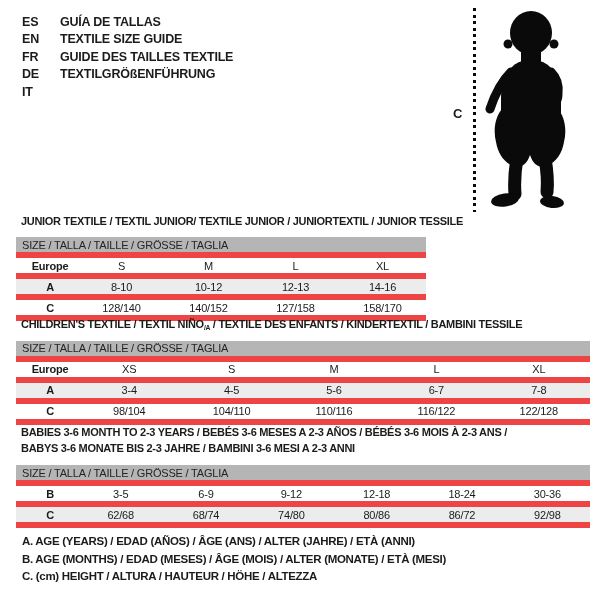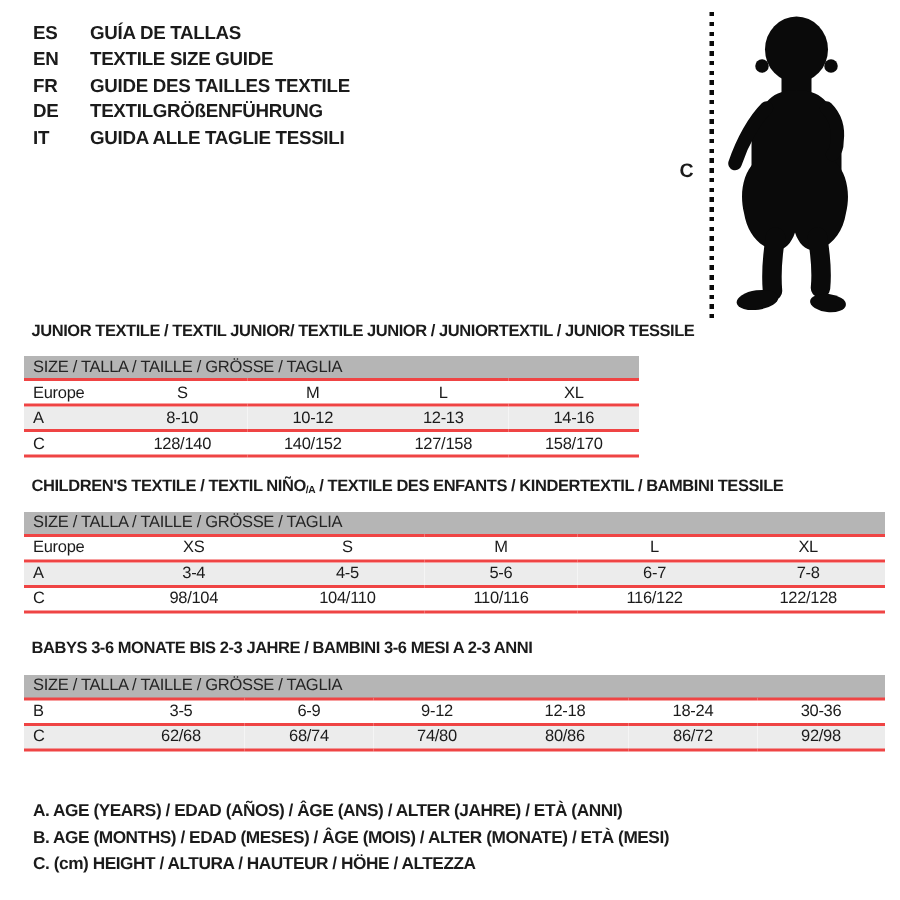--- a/index.html
+++ b/index.html
@@ -23,28 +23,28 @@
   .baby-svg .strokepart{stroke:var(--silhouette,#0a0a0a);fill:none;stroke-linecap:round;}
   
   .tbl{position:absolute;}
   .tbl-title{
     margin:0 12px 10px 5px;font-size:11px;font-weight:700;letter-spacing:-0.3px;white-space:nowrap;
   }
   .tbl-title .title-line{display:block;line-height:15.5px;}
   .title-sub{font-size:0.62em;vertical-align:-0.25em;}
   table.size-table{width:100%;border-collapse:collapse;table-layout:fixed;}
   table.size-table th, table.size-table td{
-    height:15px;border-bottom:2px solid #ef4444;font-size:11px;font-weight:400;
+    height:15px;border-bottom:6px solid #ef4444;font-size:11px;font-weight:400;
     padding:0;vertical-align:middle;overflow:hidden;white-space:nowrap;
   }
   tr.band th{
     background:var(--band-gray,#b5b5b5);text-align:left;padding-left:6px;color:#242424;
   }
   tbody td{text-align:center;}
-  tbody td.lbl{text-align:left;padding-left:6px;}
+  tbody td.lbl{text-align:center;padding-left:6px;font-weight:bold;}
   tbody tr:nth-child(even){background:var(--row-light-gray,#ececec);}
   .t1{left:16px;top:215px;width:410px;}
   .t2{left:16px;top:318px;width:574px;}
   .t3{left:16px;top:425px;width:574px;}
   .t3 .tbl-title{margin-bottom:9px;}
   
   .footnotes{position:absolute;left:22px;top:533px;}
   .footnotes div{font-size:11.5px;font-weight:700;line-height:17.5px;white-space:nowrap;letter-spacing:-0.3px;}
 </style>
 </head>
@@ -64,21 +64,20 @@
     <li>
       <span class="code">FR</span>
       <span>GUIDE DES TAILLES TEXTILE</span>
     </li>
     <li>
       <span class="code">DE</span>
       <span>TEXTILGRÖßENFÜHRUNG</span>
     </li>
     <li>
       <span class="code">IT</span>
-      <span>GUIDA ALLE TAGLIE TESSILI</span>
     </li>
   </ul>
 
   <div class="figure-line"></div>
   <div class="figure-label">C</div>
   <svg class="baby-svg" width="90" height="202" viewBox="0 0 90 202" aria-hidden="true">
     <ellipse class="fillpart" cx="48" cy="25" rx="21" ry="22"></ellipse>
     <circle class="fillpart" cx="25" cy="36" r="4.5"></circle>
     <circle class="fillpart" cx="71" cy="36" r="4.5"></circle>
     <rect class="fillpart" x="38" y="38" width="20" height="16"></rect>
@@ -166,20 +165,21 @@
           <td>110/116</td>
           <td>116/122</td>
           <td>122/128</td>
         </tr>
       </tbody>
     </table>
   </section>
 
   <section class="tbl t3">
     <h2 class="tbl-title">
+      <span class="title-line">BABIES 3-6 MONTH TO 2-3 YEARS / BEBÉS 3-6 MESES A 2-3 AÑOS / BÉBÉS 3-6 MOIS À 2-3 ANS /</span>
       <span class="title-line">BABYS 3-6 MONATE BIS 2-3 JAHRE / BAMBINI 3-6 MESI A 2-3 ANNI</span>
     </h2>
     <table class="size-table">
       <colgroup>
           <col style="width:62px">
           <col span="6">
         </colgroup>
       <thead>
         <tr class="band">
           <th colspan="7">SIZE / TALLA / TAILLE / GRÖSSE / TAGLIA</th>

